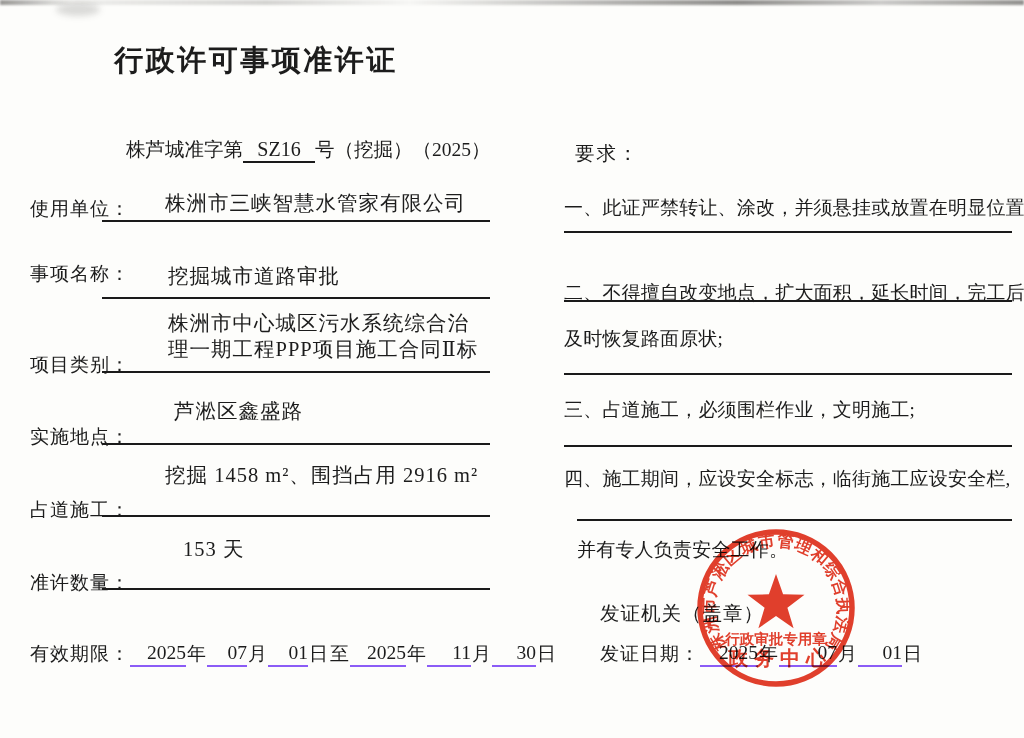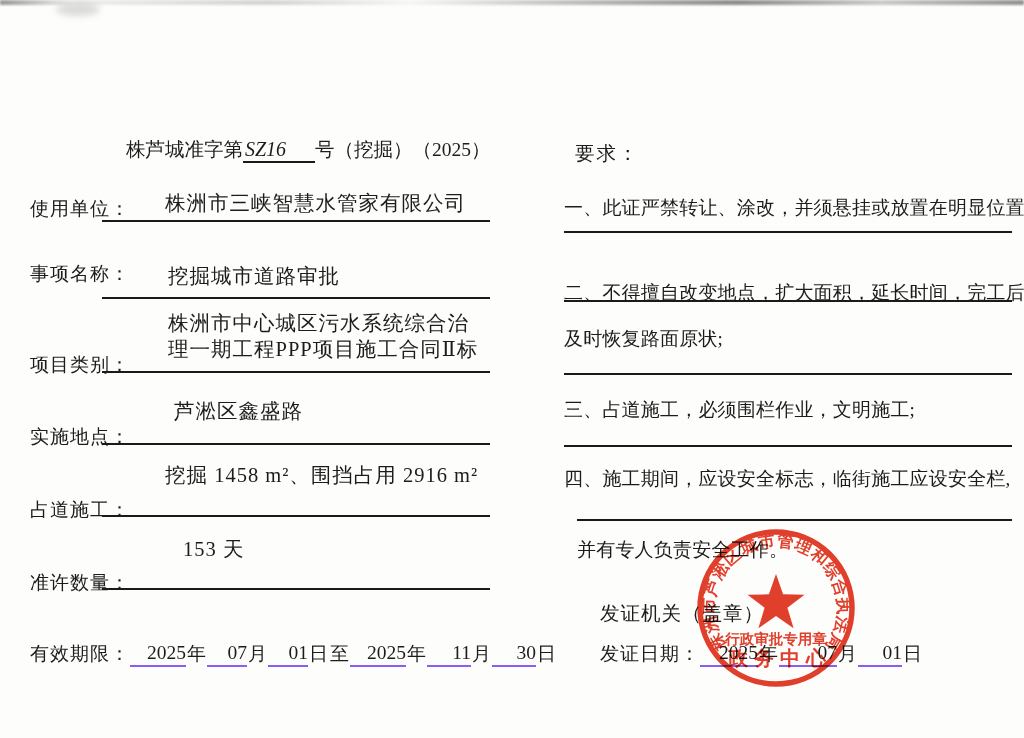--- a/index.html
+++ b/index.html
@@ -28,22 +28,22 @@
     background:rgba(40,38,35,.16); border-radius:50%;
     filter:blur(3px);
   }
   
   .title-wrap { left:52px; top:40px; width:408px; text-align:center; }
   .title-line1 { font-size:29px; font-weight:bold; letter-spacing:6px; line-height:40px; }
   .title-line2 { font-size:29px; font-weight:bold; letter-spacing:2.5px; line-height:40px; }
   
   .cert-line { left:126px; top:136px; font-size:19.5px; white-space:nowrap; }
   .cert-num {
-    display:inline-block; min-width:72px; text-align:left;
-    border-bottom:2px solid #1a1a1a; font-size:20px; padding:0 2px 0 2px;font-style:italic;
+    display:inline-block; min-width:72px; text-align:center;
+    border-bottom:2px solid #1a1a1a; font-size:20px; padding:0 2px 0 2px;
   }
   
   .field-label { left:30px; font-size:19px; letter-spacing:1px; white-space:nowrap; }
   .uline { left:102px; width:388px; border-bottom:2px solid #1a1a1a; height:0; }
   .fvalue { font-size:20.5px; letter-spacing:1px; white-space:nowrap; }
   
   .fill-row { white-space:nowrap; font-size:19px; }
   .fill-row .lbl { letter-spacing:1px; }
   .blank {
     display:inline-block; text-align:right;
@@ -62,20 +62,21 @@
   
   .seal { left:691px; top:523px; width:170px; height:170px; mix-blend-mode:multiply; opacity:.93; }
 </style>
 </head>
 <body>
 
 <div class="abs scan-strip"></div>
 <div class="abs scan-smudge"></div>
 
 <div class="abs title-wrap">
+  <div class="title-line2">行政许可事项准许证</div>
 </div>
 
 <div class="abs cert-line">
   <span>株芦城准字第</span><span class="cert-num">SZ16</span><span>号（挖掘）（2025）</span>
 </div>
 
 <div class="abs field-label" style="top:196px">使用单位：</div>
 <div class="abs fvalue" style="left:165px; top:189px">株洲市三峡智慧水管家有限公司</div>
 <div class="abs uline" style="top:220px"></div>
 

